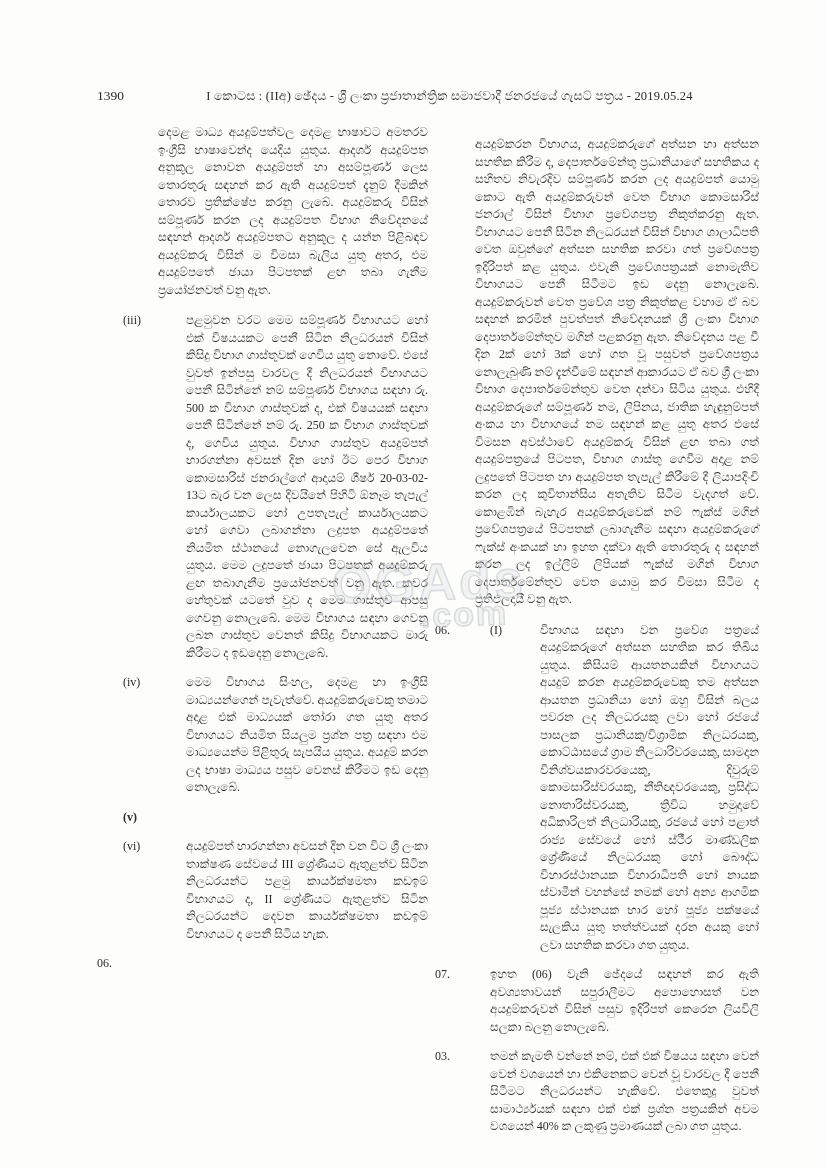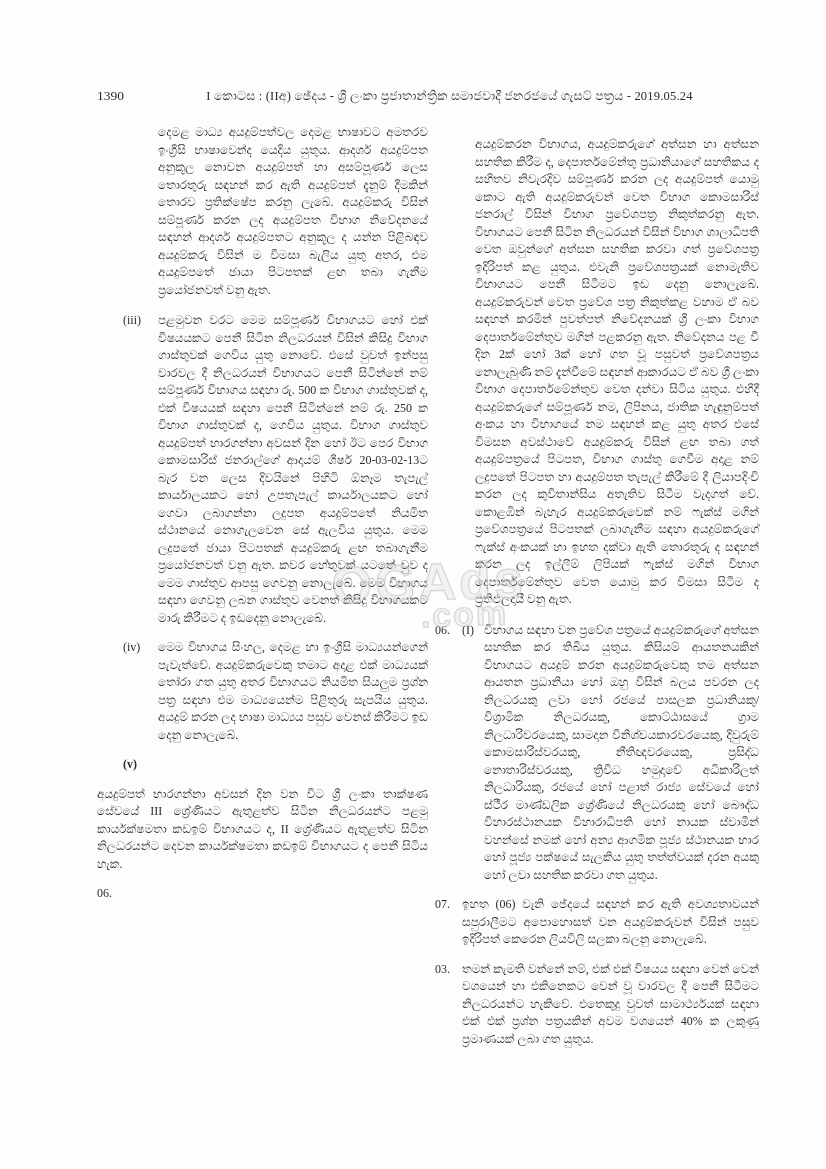--- a/index.html
+++ b/index.html
@@ -13,21 +13,21 @@
   .pagenum{font-size:13.5px;flex:none;}
   .hdr-title{flex:1;text-align:center;font-size:12.5px;letter-spacing:.2px;white-space:nowrap;margin-left:16px;}
   
   .cols{position:absolute;top:124px;left:97px;width:662px;display:flex;gap:7px;
         font-size:12px;line-height:17.5px;text-align:justify;}
   .colL{width:331px;flex:none;}
   .colR{width:324px;flex:none;}
   p{margin:0;}
   .colL .cont{margin:0 0 13px 61px;}
   .colR .cont{margin:12px 0 13px 40px;}
-  .row{display:flex;margin-top:12px;}
+  .row{display:flex;margin-top:12px;gap:28px;}
   .row .lbl-roman{width:61px;padding-left:26px;box-sizing:border-box;flex:none;text-align:left;}
   .row .lbl-num{width:61px;padding-left:0;box-sizing:border-box;flex:none;}
   .colR .row .lbl-num-r{width:27px;flex:none;}
   .colR .row .sub{width:22px;flex:none;}
   .txt{flex:1;}
   .bold-item{font-weight:bold;}
   .lead-italic{font-style:italic;}
   
   .wm{position:absolute;left:332px;top:556px;opacity:.6;pointer-events:none;
       transform:rotate(-2deg);color:rgba(175,180,185,0.25);
@@ -59,20 +59,21 @@
       <div class="row">
         <span class="lbl-roman">(iv)</span>
         <span class="txt">මෙම විභාගය සිංහල, දෙමළ හා ඉංග්‍රීසි මාධ්‍යයන්ගෙන් පැවැත්වේ. අයදුම්කරුවෙකු තමාට අදාළ එක් මාධ්‍යයක් තෝරා ගත යුතු අතර විභාගයට නියමිත සියලුම ප්‍රශ්න පත්‍ර සඳහා එම මාධ්‍යයෙන්ම පිළිතුරු සැපයිය යුතුය. අයදුම් කරන ලද භාෂා මාධ්‍යය පසුව වෙනස් කිරීමට ඉඩ දෙනු නොලැබේ.</span>
       </div>
 
       <div class="row bold-item">
         <span class="lbl-roman">(v)</span>
       </div>
 
       <div class="row">
+        <span class="lbl-roman">(vi)</span>
         <span class="txt">අයදුම්පත් භාරගන්නා අවසන් දින වන විට ශ්‍රී ලංකා තාක්ෂණ සේවයේ III ශ්‍රේණියට ඇතුළත්ව සිටින නිලධරයන්ට පළමු කාර්යක්ෂමතා කඩඉම් විභාගයට ද, II ශ්‍රේණියට ඇතුළත්ව සිටින නිලධරයන්ට දෙවන කාර්යක්ෂමතා කඩඉම් විභාගයට ද පෙනී සිටිය හැක.</span>
       </div>
 
       <div class="row">
         <span class="lbl-num">06.</span>
       </div>
     </div>
 
     <div class="colR">
       <p class="cont">අයදුම්කරන විභාගය, අයදුම්කරුගේ අත්සන හා අත්සන සහතික කිරීම ද, දෙපාර්තමේන්තු ප්‍රධානියාගේ සහතිකය ද සහිතව නිවැරදිව සම්පූර්ණ කරන ලද අයදුම්පත් යොමු කොට ඇති අයදුම්කරුවන් වෙත විභාග කොමසාරිස් ජනරාල් විසින් විභාග ප්‍රවේශපත්‍ර නිකුත්කරනු ඇත. විභාගයට පෙනී සිටින නිලධරයන් විසින් විභාග ශාලාධිපති වෙත ඔවුන්ගේ අත්සන සහතික කරවා ගත් ප්‍රවේශපත්‍ර ඉදිරිපත් කළ යුතුය. එවැනි ප්‍රවේශපත්‍රයක් නොමැතිව විභාගයට පෙනී සිටීමට ඉඩ දෙනු නොලැබේ. අයදුම්කරුවන් වෙත ප්‍රවේශ පත්‍ර නිකුත්කළ වහාම ඒ බව සඳහන් කරමින් පුවත්පත් නිවේදනයක් ශ්‍රී ලංකා විභාග දෙපාර්තමේන්තුව මගින් පළකරනු ඇත. නිවේදනය පළ වී දින 2ක් හෝ 3ක් හෝ ගත වූ පසුවත් ප්‍රවේශපත්‍රය නොලැබුණි නම් දැන්වීමේ සඳහන් ආකාරයට ඒ බව ශ්‍රී ලංකා විභාග දෙපාර්තමේන්තුව වෙත දන්වා සිටිය යුතුය. එහිදී අයදුම්කරුගේ සම්පූර්ණ නම, ලිපිනය, ජාතික හැඳුනුම්පත් අංකය හා විභාගයේ නම සඳහන් කළ යුතු අතර එසේ විමසන අවස්ථාවේ අයදුම්කරු විසින් ළඟ තබා ගත් අයදුම්පත්‍රයේ පිටපත, විභාග ගාස්තු ගෙවීම අදාළ නම් ලදුපතේ පිටපත හා අයදුම්පත තැපැල් කිරීමේ දී ලියාපදිංචි කරන ලද කුවිතාන්සිය අතැතිව සිටීම වැදගත් වේ. කොළඹින් බැහැර අයදුම්කරුවෙක් නම් ෆැක්ස් මගින් ප්‍රවේශපත්‍රයේ පිටපතක් ලබාගැනීම සඳහා අයදුම්කරුගේ ෆැක්ස් අංකයක් හා ඉහත දක්වා ඇති තොරතුරු ද සඳහන් කරන ලද ඉල්ලීම් ලිපියක් ෆැක්ස් මගින් විභාග දෙපාර්තමේන්තුව වෙත යොමු කර විමසා සිටීම ද ප්‍රතිඵලදායී වනු ඇත.</p>

